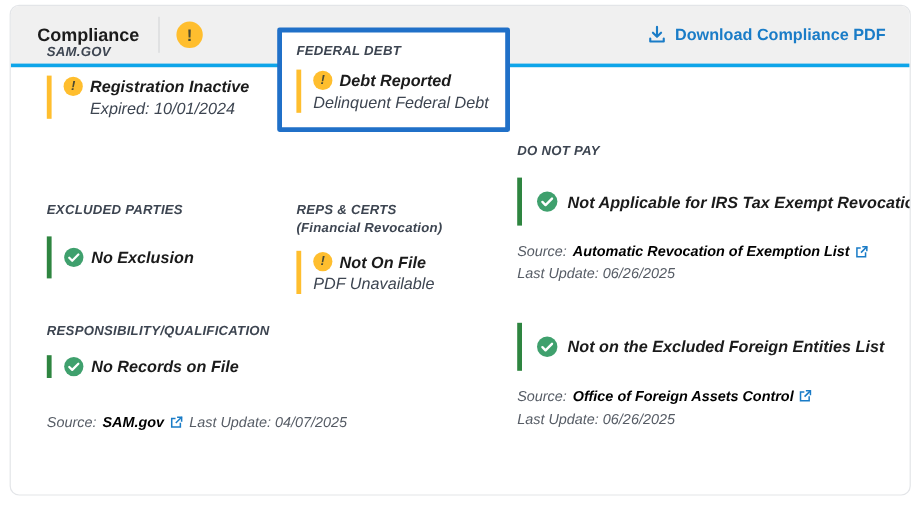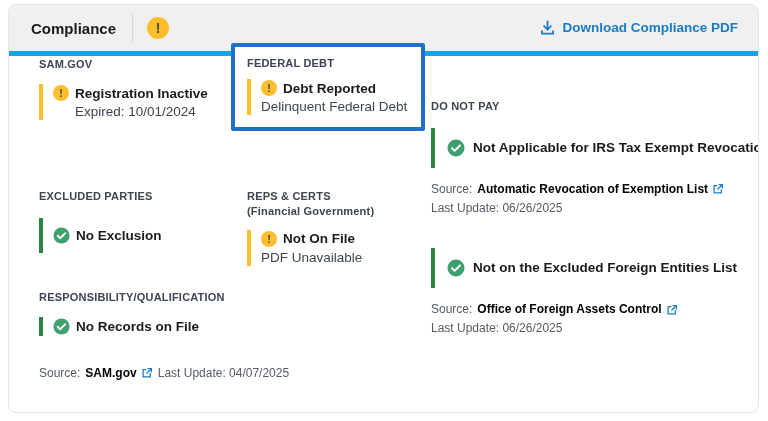--- a/index.html
+++ b/index.html
@@ -4,36 +4,36 @@
 <style>
   * { margin:0; padding:0; box-sizing:border-box; }
   html,body { width:768px; height:421px; background:#ffffff; font-family:"Liberation Sans", sans-serif; }
   .card {
     position:absolute; left:8px; top:4px; width:751px; height:409px;
     background:#ffffff; border:1px solid #e3e5e8; border-radius:8px; overflow:hidden;
   }
   
   .card-header {
     height:51px; background:#f0f0f0; display:flex; align-items:center;
-    padding:0 20px 0 22px; border-bottom:5px solid #0ea5e9;
+    padding:0 20px 0 22px; border-bottom:3px solid #0ea5e9;
   }
   .hdr-title { font-size:15px; font-weight:700; color:#1b1b1b; }
   .hdr-sep { width:1px; height:30px; background:#d6d7d9; margin:0 14px 0 16px; }
   .warn-circle {
     border-radius:50%; background:#ffbe2e; color:#4a4a33; font-weight:800;
     display:inline-flex; align-items:center; justify-content:center; flex:0 0 auto;
   }
   .warn-lg { width:22px; height:22px; font-size:14px; }
   .warn-sm { width:16px; height:16px; font-size:11px; }
   .hdr-alert { font-size:14px; color:#1b1b1b; margin-left:11px; }
   .hdr-spacer { flex:1; }
   .dl-link { display:inline-flex; gap:7px; color:#1a7cc7;
     font-size:13.5px; font-weight:700; cursor:pointer; text-decoration:none; }
   
-  .card-body { display:flex; align-items:center; height:303px; }
+  .card-body { display:flex; align-items:flex-end; height:303px;font-style:italic; }
   .left-pane { width:406px; padding:8px 0 0 30px; }
   .vdiv { width:1px; background:#d9dadb; margin:8px 0 24px 0; }
   .right-pane { flex:1; padding:22px 18px 0 16px; }
 
   .sec-label { font-size:11px; font-weight:700; color:#3d4551; letter-spacing:.2px; line-height:1.35; }
   .grid { display:grid; grid-template-columns:192px 1fr; }
 
   .sb { border-left:4px solid #ffbe2e; padding:1px 0 1px 10px; }
   .sb.green { border-left-color:#2e8540; }
   .sb.pad1 { padding-top:9px; padding-bottom:9px; }
@@ -123,21 +123,21 @@
                     <path d="M5 9.3l2.6 2.6L13 6.5" stroke="#fff" stroke-width="2" fill="none" stroke-linecap="round" stroke-linejoin="round"></path>
                   </svg>
               </span>
               <span class="sb-title">No Exclusion</span>
             </div>
           </div>
         </div>
 
         <div class="mt-row2" style="padding-left:16px;">
           <div class="sec-label">REPS &amp; CERTS</div>
-          <div class="sec-label">(Financial Government)</div>
+          <div class="sec-label">(Financial Revocation)</div>
           <div class="sb" style="margin-top:11px;">
             <div class="sb-row">
               <span class="warn-circle warn-sm">!</span>
               <span class="sb-title">Not On File</span>
             </div>
             <div class="sb-sub" style="padding-left:0;">PDF Unavailable</div>
           </div>
         </div>
 
         <div class="resp">

